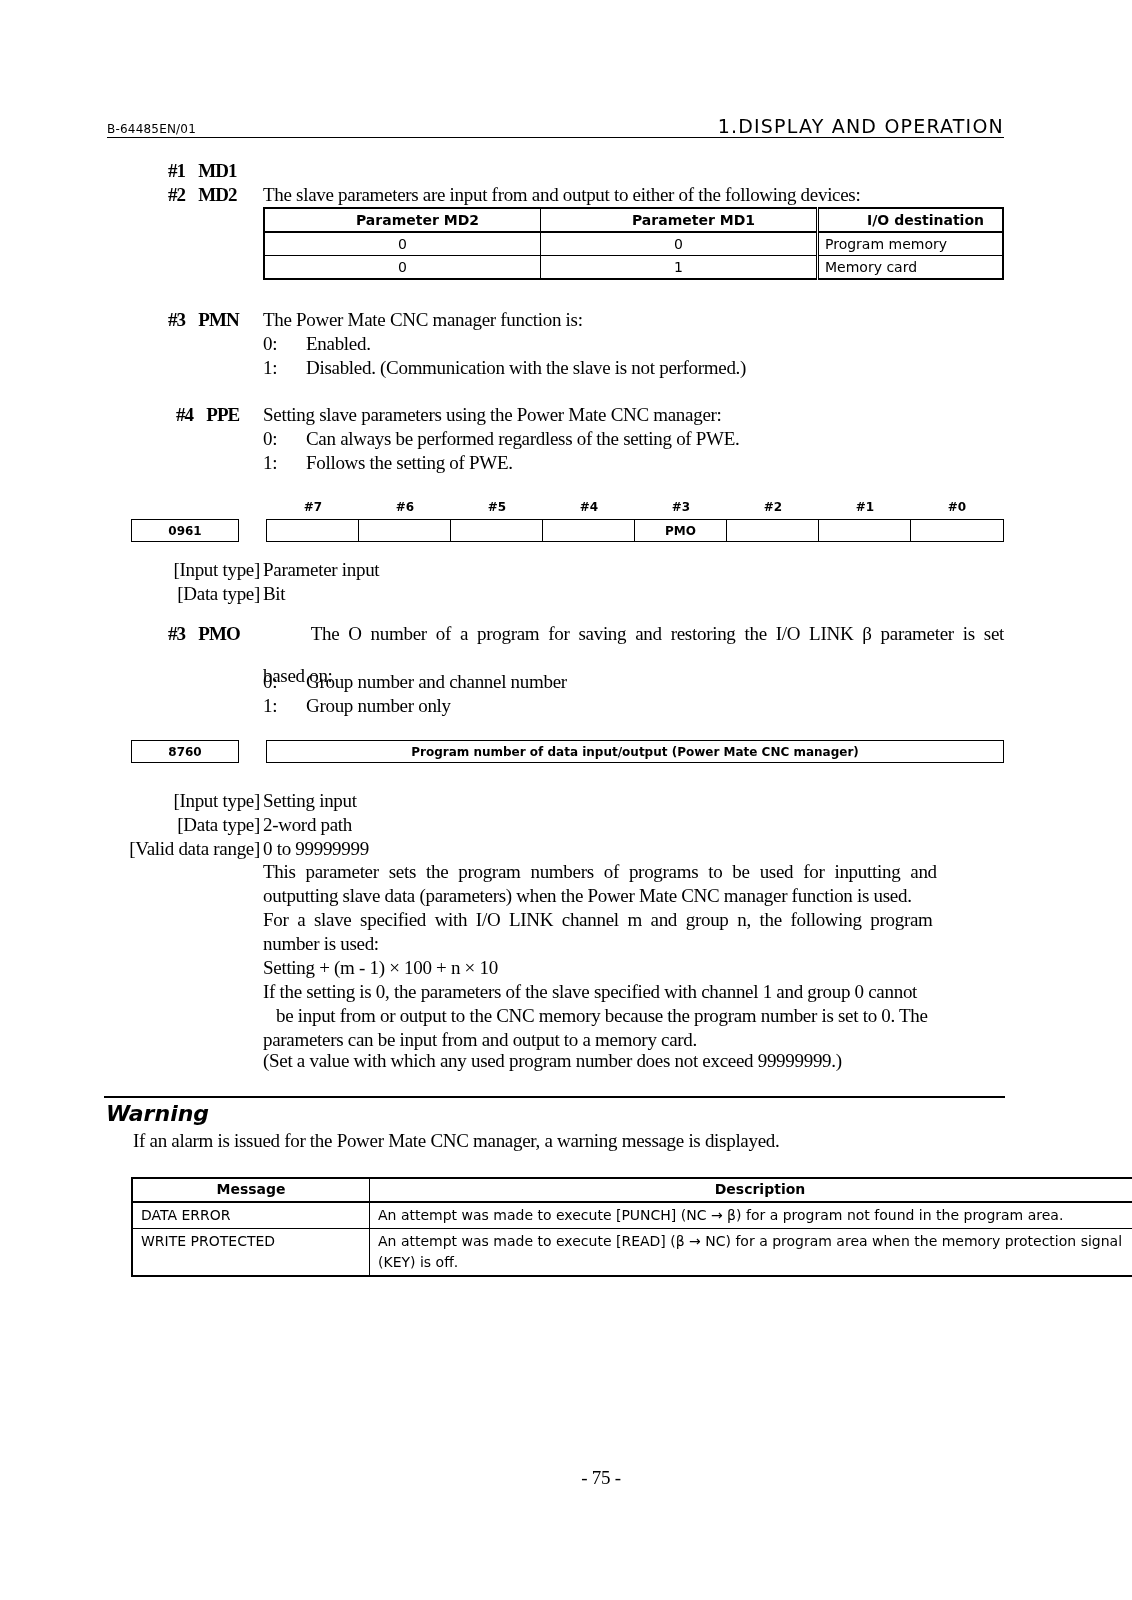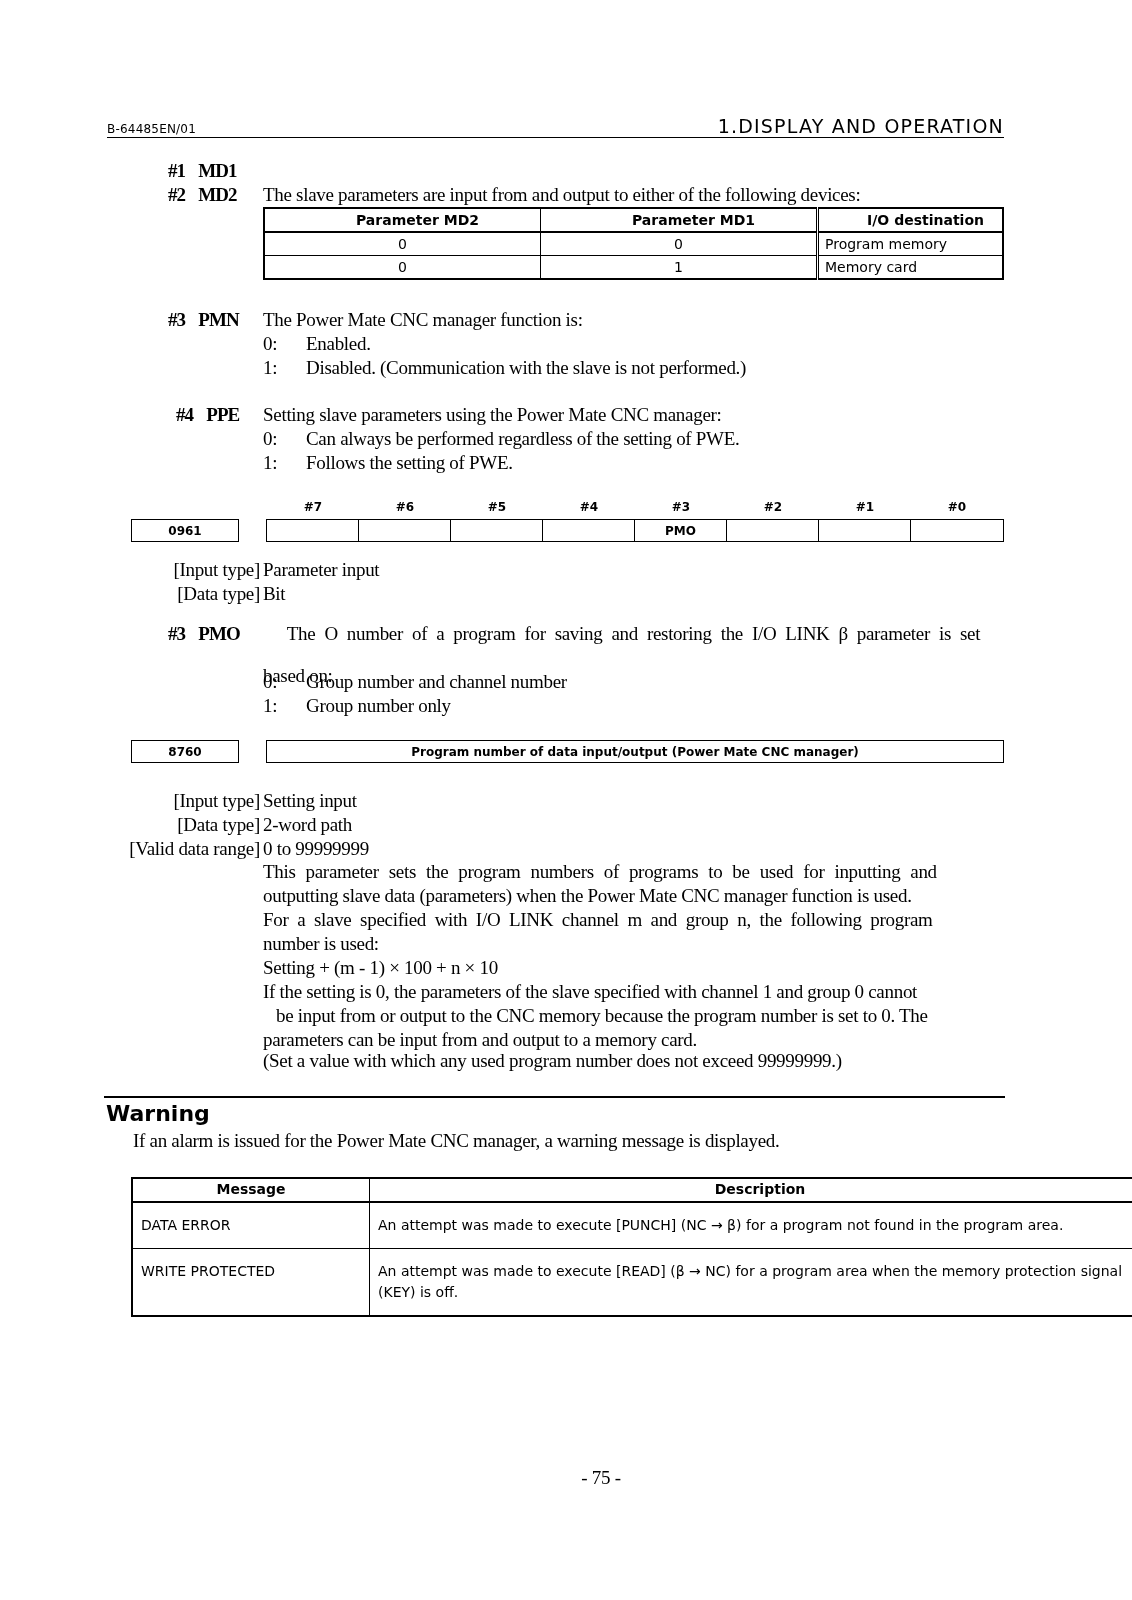--- a/index.html
+++ b/index.html
@@ -21,25 +21,25 @@
     .t1 td, .t1 th { border: 1px solid #000; height: 22px; padding: 0 6px; }
     .t1 th { font-weight: bold; text-align: center; border-bottom: 2px solid #000; padding-left: 36px; }
     .t1 td.c { text-align: center; }
     .t1 td.dbl, .t1 th.dbl { border-left: 3px double #000; }
 
     .bithdr { position: absolute; top: 500px; font-family: "DejaVu Sans", sans-serif; font-size: 12px; font-weight: bold; width: 92px; text-align: center; }
     .pbox { position: absolute; border: 1px solid #000; font-family: "DejaVu Sans", sans-serif; font-size: 12px; font-weight: bold; display: flex; align-items: center; justify-content: center; box-sizing: border-box; }
     .bitcell { position: absolute; top: 519px; height: 23px; border: 1px solid #000; box-sizing: border-box; font-family: "DejaVu Sans", sans-serif; font-size: 12px; font-weight: bold; display: flex; align-items: center; justify-content: center; }
 
     .t2 { position: absolute; left: 131px; top: 1177px; width: 1021px; border: 2px solid #000; font-family: "DejaVu Sans", sans-serif; font-size: 14px; }
-    .t2 td, .t2 th { border: 1px solid #000; padding: 12px 8px; vertical-align: top; line-height: 21px; }
+    .t2 td, .t2 th { border: 1px solid #000; padding: 2px 8px; vertical-align: top; line-height: 21px; }
     .t2 th { font-weight: bold; text-align: center; border-bottom: 2px solid #000; padding: 0 8px; }
 
     #warn-line { left: 104px; top: 1096px; width: 901px; height: 2px; background: #000; }
-    #warn-title { left: 106px; top: 1101px; font-family: "DejaVu Sans", sans-serif; font-weight: bold; font-size: 22px; }
+    #warn-title { left: 106px; top: 1101px; font-family: "DejaVu Sans", sans-serif; font-weight: bold; font-size: 22px; font-style: italic; }
   </style>
 </head>
 <body>
 
 <div id="hdr-code" class="abs">B-64485EN/01</div>
 <div id="hdr-title" class="abs">1.DISPLAY AND OPERATION</div>
 <div id="hdr-line" class="abs"></div>
 
 <div class="line serif" style="left:168px; top:160px;">
   <span class="bitlabel">#1</span>&nbsp;&nbsp;&nbsp;<span class="bitlabel">MD1</span>
@@ -108,21 +108,21 @@
 <div class="bitcell" style="left:910px; width:94px;"></div>
 
 <div class="line serif" style="right:872px; top:559px;">[Input type]</div>
 <div class="line serif" style="left:263px; top:559px;">Parameter input</div>
 <div class="line serif" style="right:872px; top:583px;">[Data type]</div>
 <div class="line serif" style="left:263px; top:583px;">Bit</div>
 
 <div class="line serif" style="left:168px; top:623px;">
   <span class="bitlabel">#3</span>&nbsp;&nbsp;&nbsp;<span class="bitlabel">PMO</span>
 </div>
-<div class="line serif" style="left:263px; top:623px; width:741px; display:flex; justify-content:center; white-space:normal;">
+<div class="line serif" style="left:263px; top:623px; width:741px; display:flex; justify-content:flex-end; white-space:normal;">
   <span style="word-spacing:4.5px; white-space:nowrap;">The O number of a program for saving and restoring the I/O LINK β parameter is set</span>
 </div>
 <div class="line serif" style="left:263px; top:665px;">based on:</div>
 <div class="line serif" style="left:263px; top:671px;">0:</div>
 <div class="line serif" style="left:306px; top:671px;">Group number and channel number</div>
 <div class="line serif" style="left:263px; top:695px;">1:</div>
 <div class="line serif" style="left:306px; top:695px;">Group number only</div>
 
 <div class="pbox" style="left:131px; top:740px; width:108px; height:23px;text-align:center;">8760</div>
 <div class="pbox" style="left:266px; top:740px; width:738px; height:23px;">Program number of data input/output (Power Mate CNC manager)</div>

